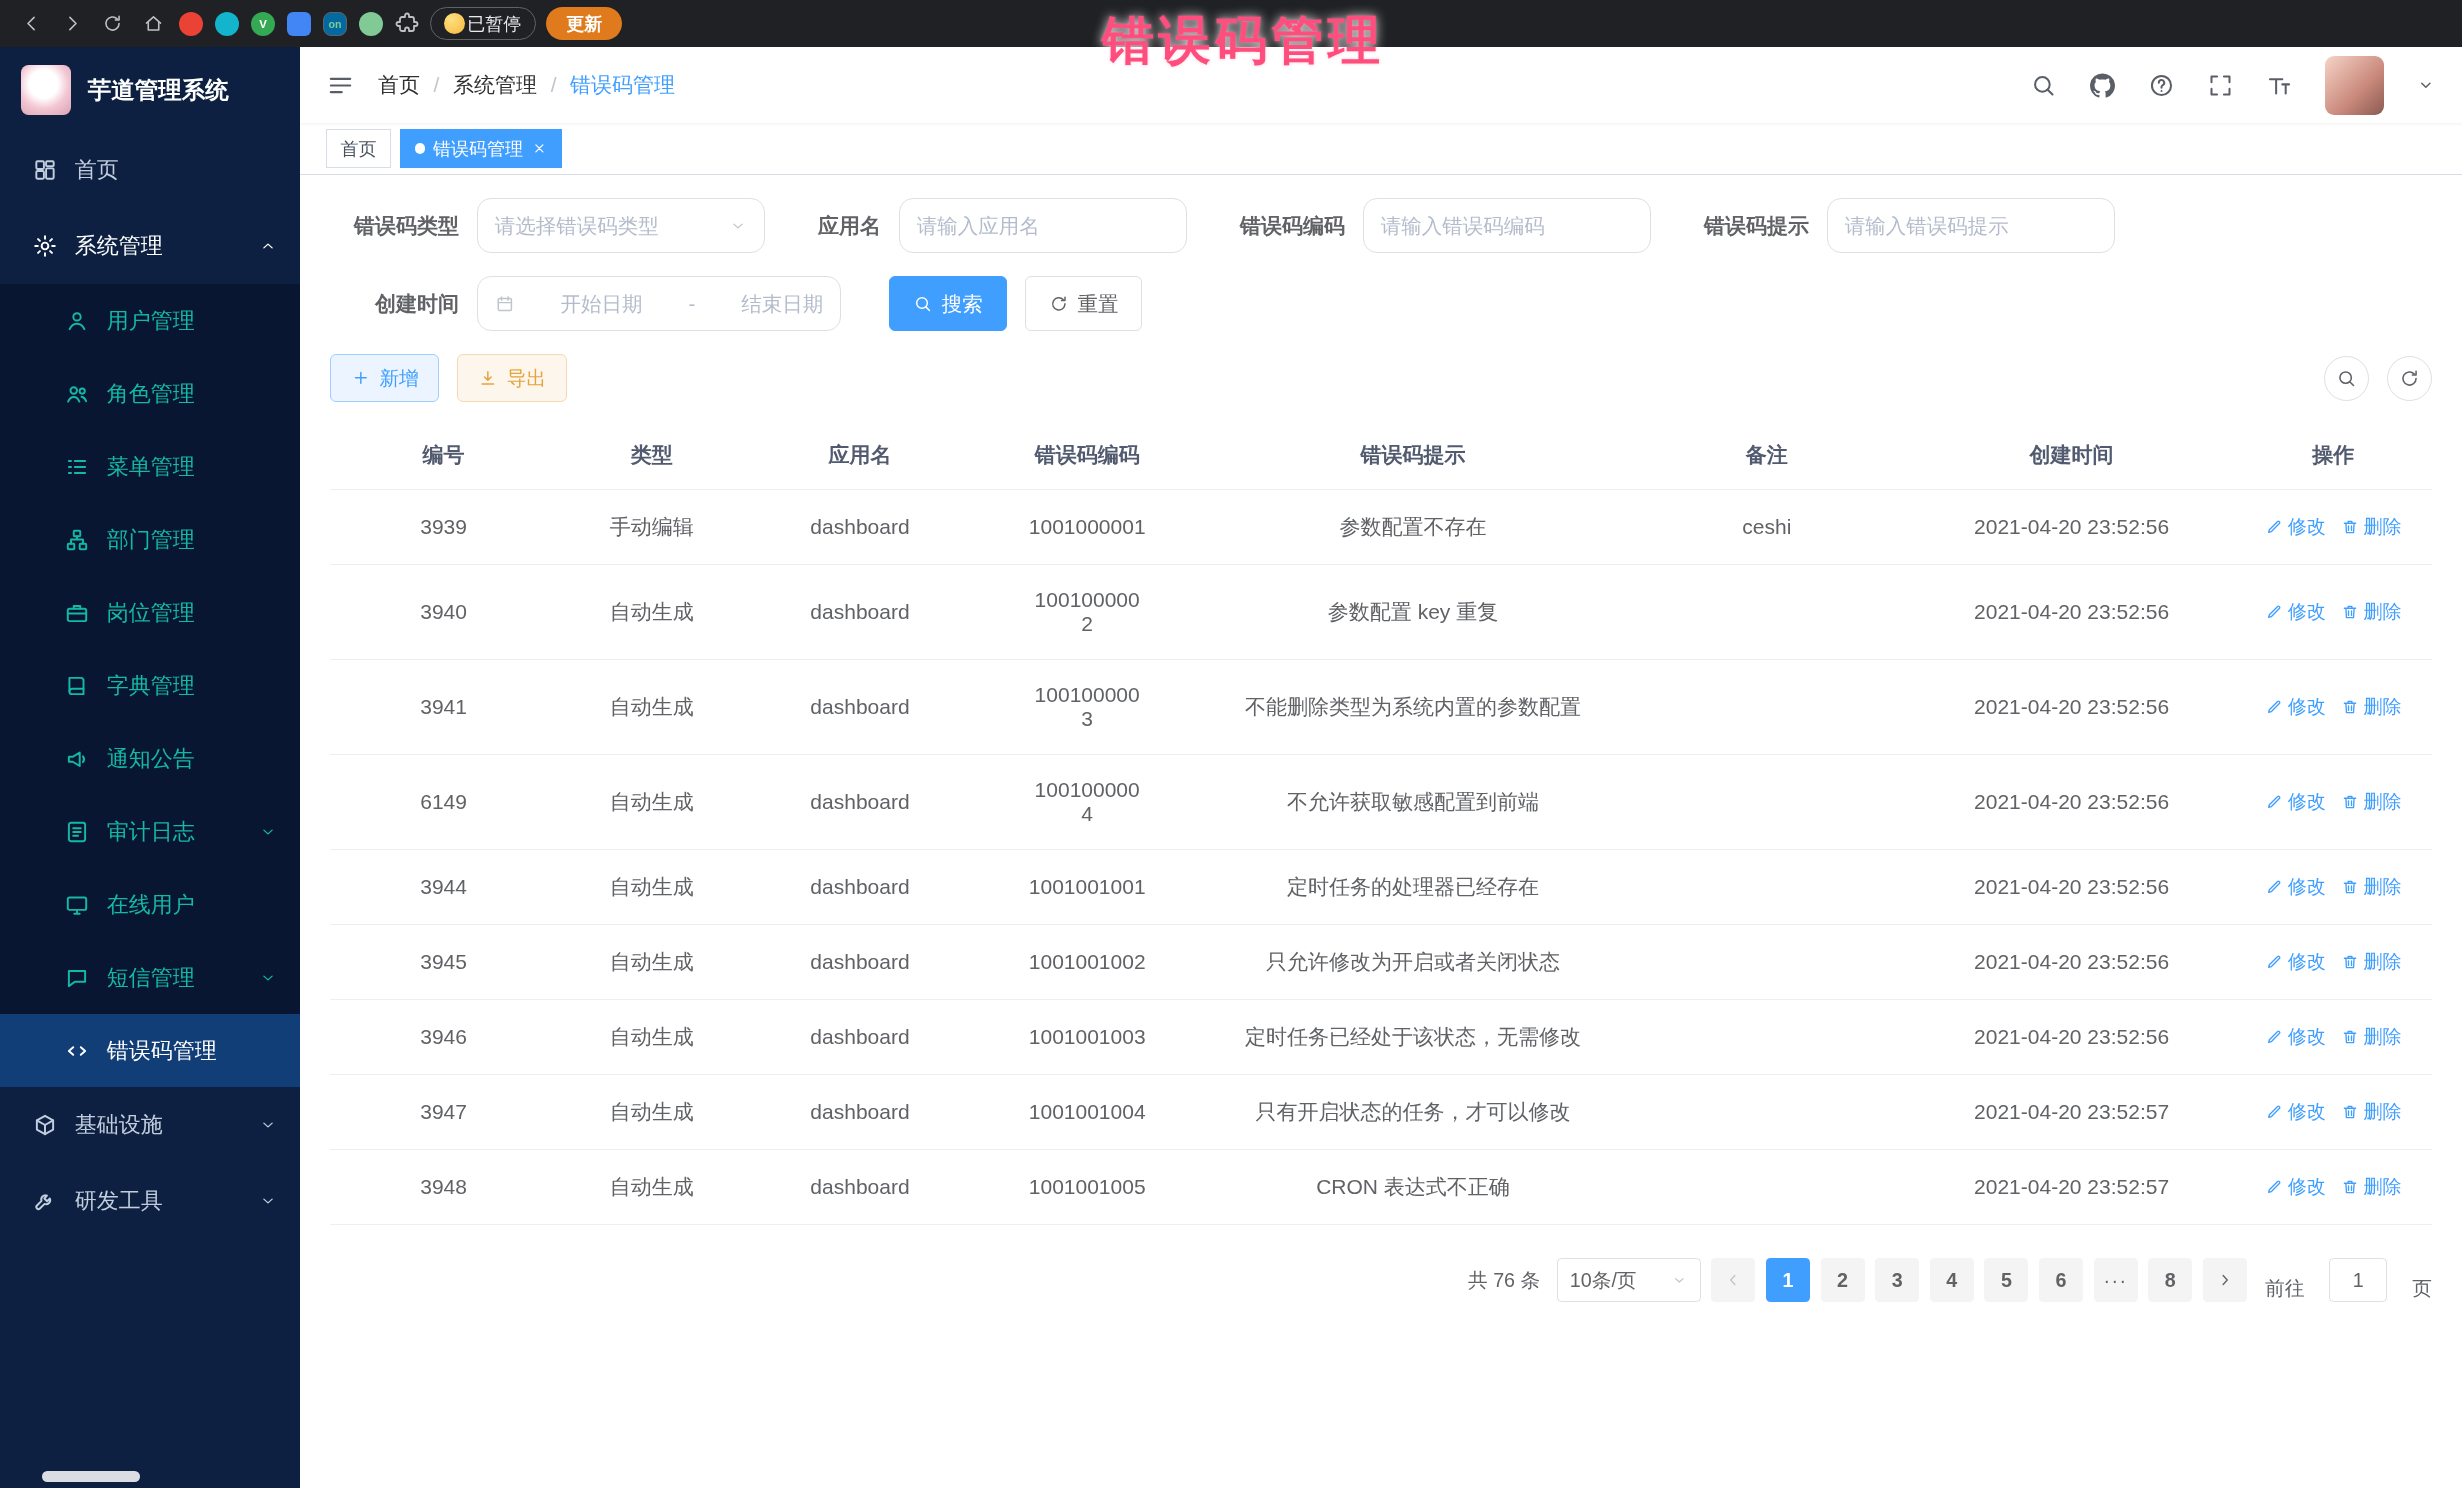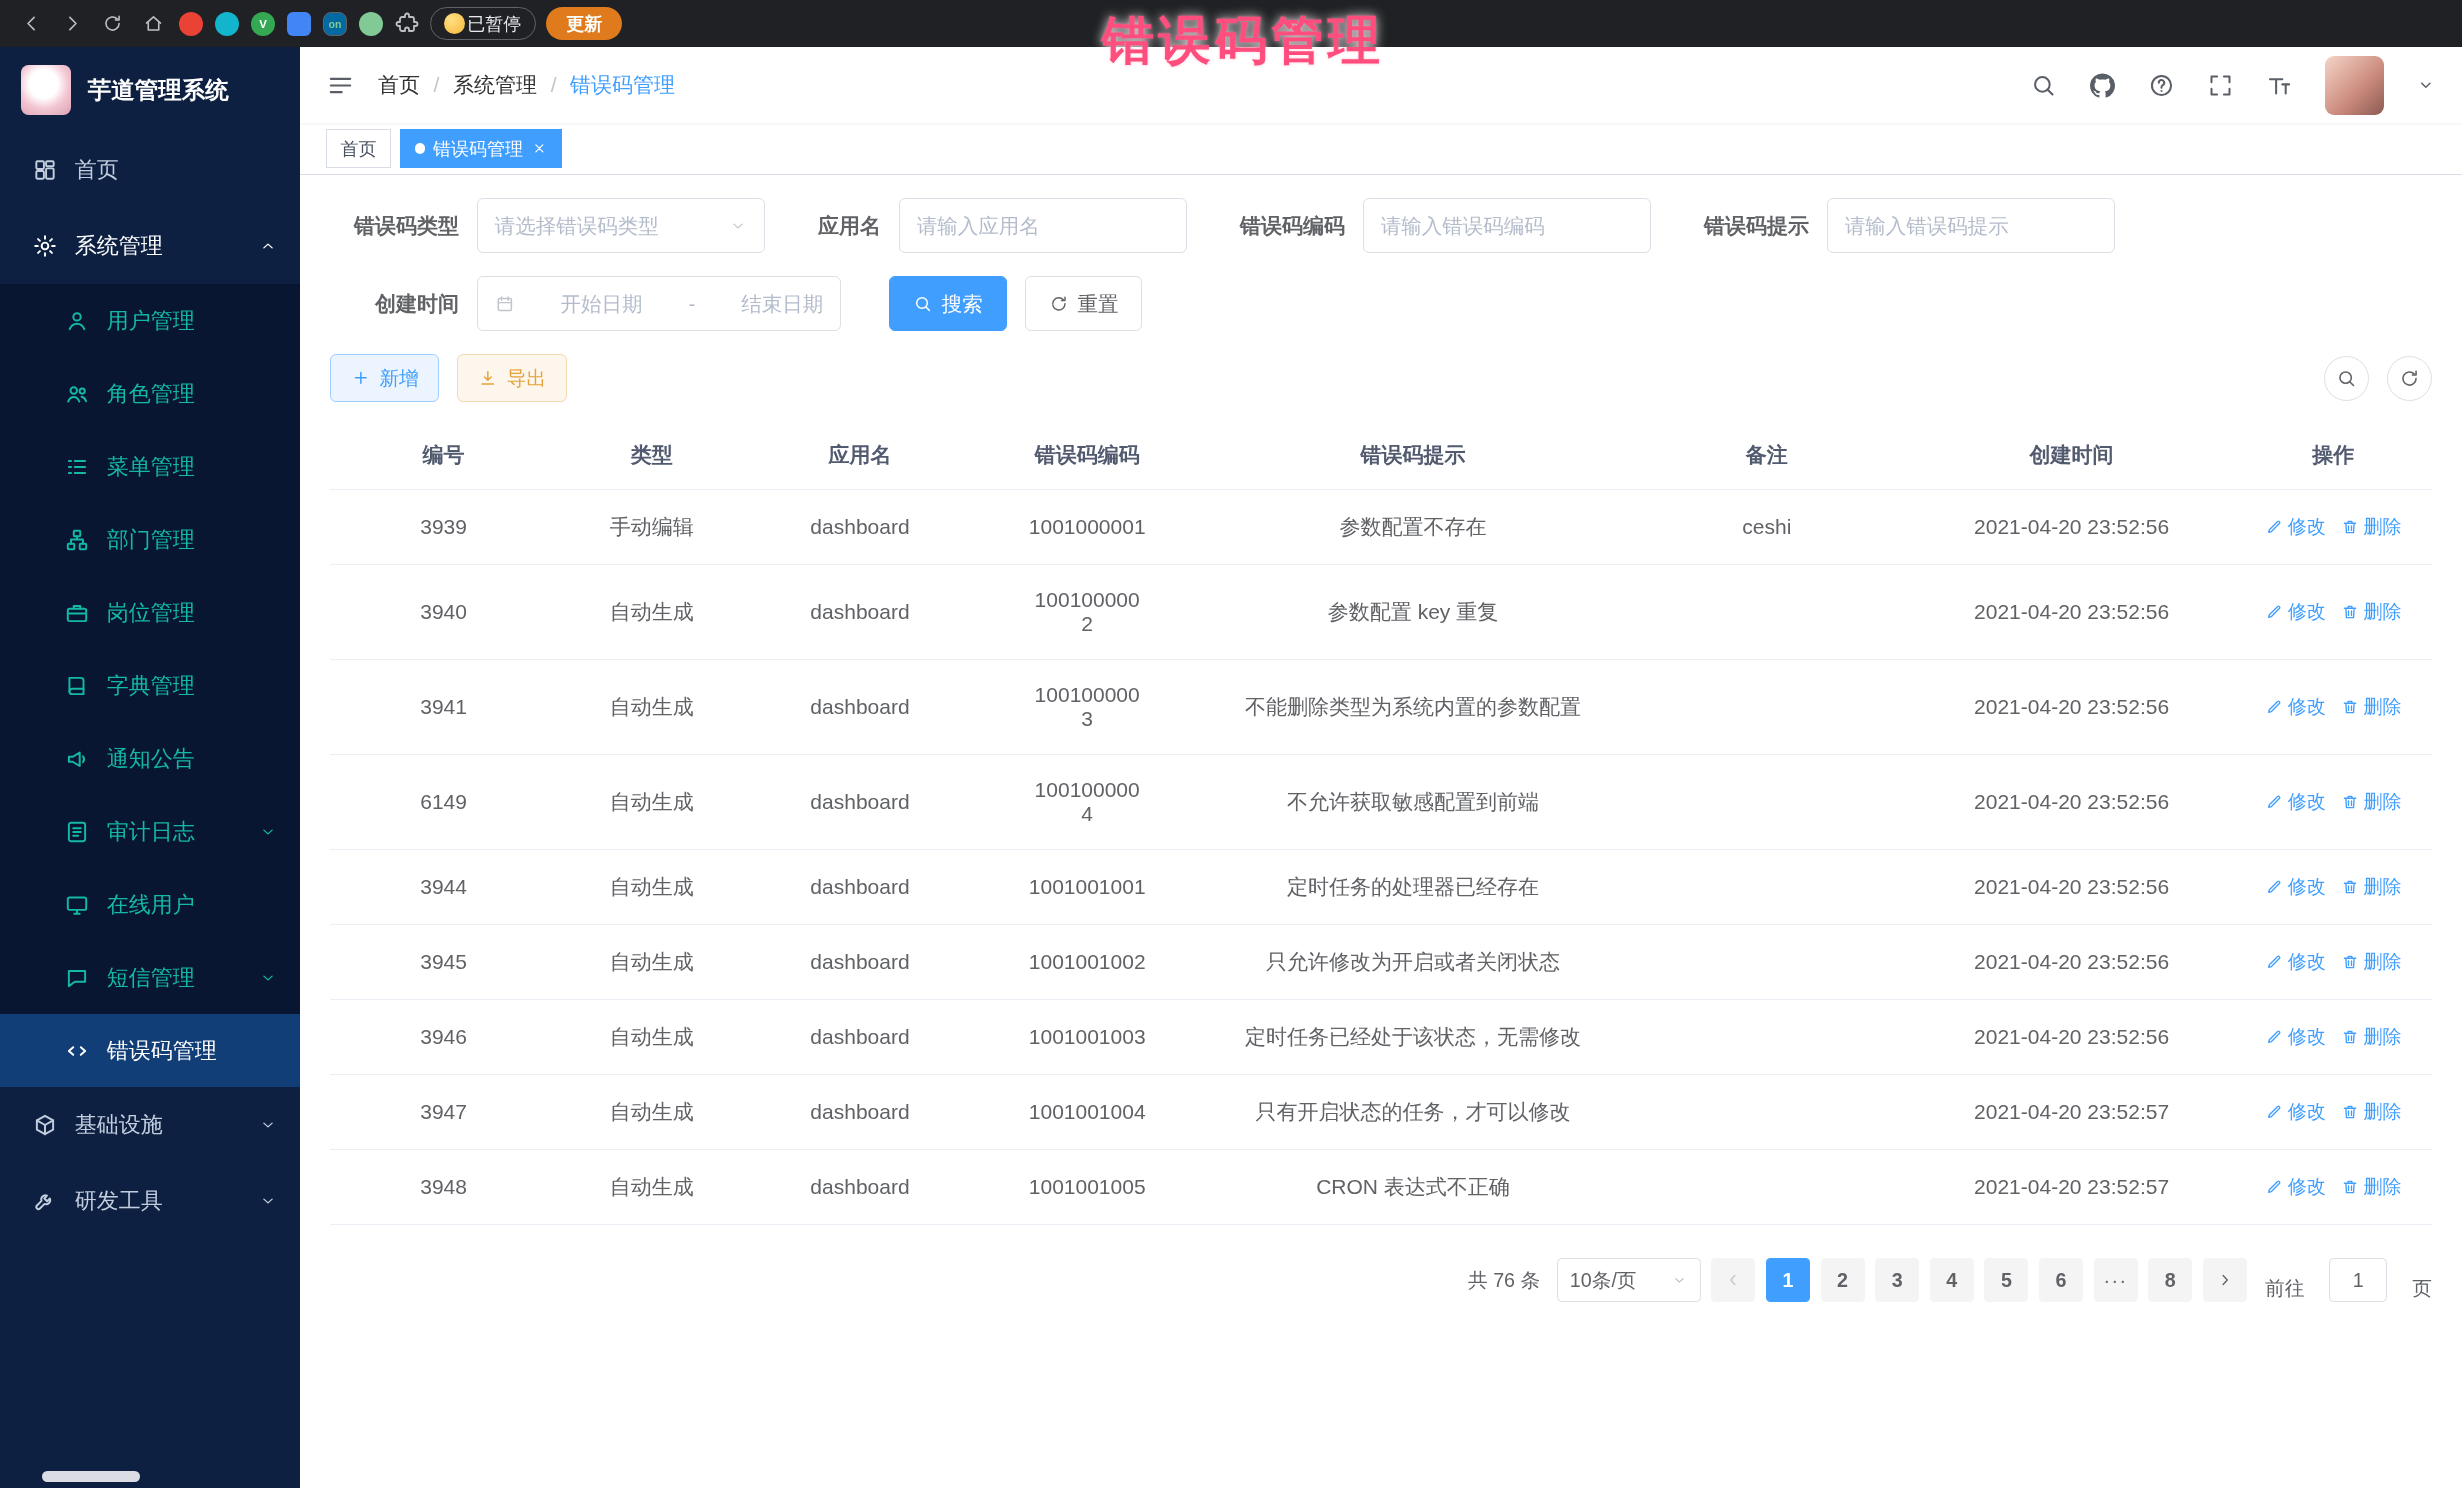--- a/index.html
+++ b/index.html
@@ -62,21 +62,21 @@
 .tag.active{background:#409eff;border-color:#409eff;color:#fff}
 .tag-dot{width:10.6px;height:10.6px;border-radius:50%;background:#fff}
 .tag-close{display:flex}
 .tag-close svg.icn{width:16.7px;height:16.7px}
 
 
 .content{flex:1;padding:23px 30px 0;background:#fff;overflow:hidden}
 .filter-row{display:flex;align-items:center;margin-bottom:23px}
 .f-label{font-weight:bold;color:#606266;margin-right:18px;white-space:nowrap}
 .f-label.w1{width:129px;text-align:right}
-.f-ctl{height:55px;border:0.8px solid #dcdfe6;border-radius:6px;background:#fff;display:flex;align-items:center;padding:0 16.7px;color:#b4bccc;font-size:20.5px}
+.f-ctl{height:55px;border:0.8px solid #dcdfe6;border-radius:14px;background:#fff;display:flex;align-items:center;padding:0 16.7px;color:#b4bccc;font-size:20.5px}
 .f-ctl input{border:none;outline:none;width:100%;font-size:20.5px;color:#606266;font-family:inherit;background:transparent}
 .f-ctl input::placeholder{color:#b4bccc}
 .sel{width:288px;justify-content:space-between;cursor:pointer}
 .sel .selarrow{color:#c0c4cc;display:flex}
 .sel .selarrow svg.icn{width:18px;height:18px}
 .inp{width:288px}
 .date-range{width:364px;justify-content:space-between;cursor:pointer}
 .date-range .ticon{display:flex;color:#c0c4cc}
 .date-range svg.icn{width:19.7px;height:19.7px}
 .gap{width:53px;flex:none}

